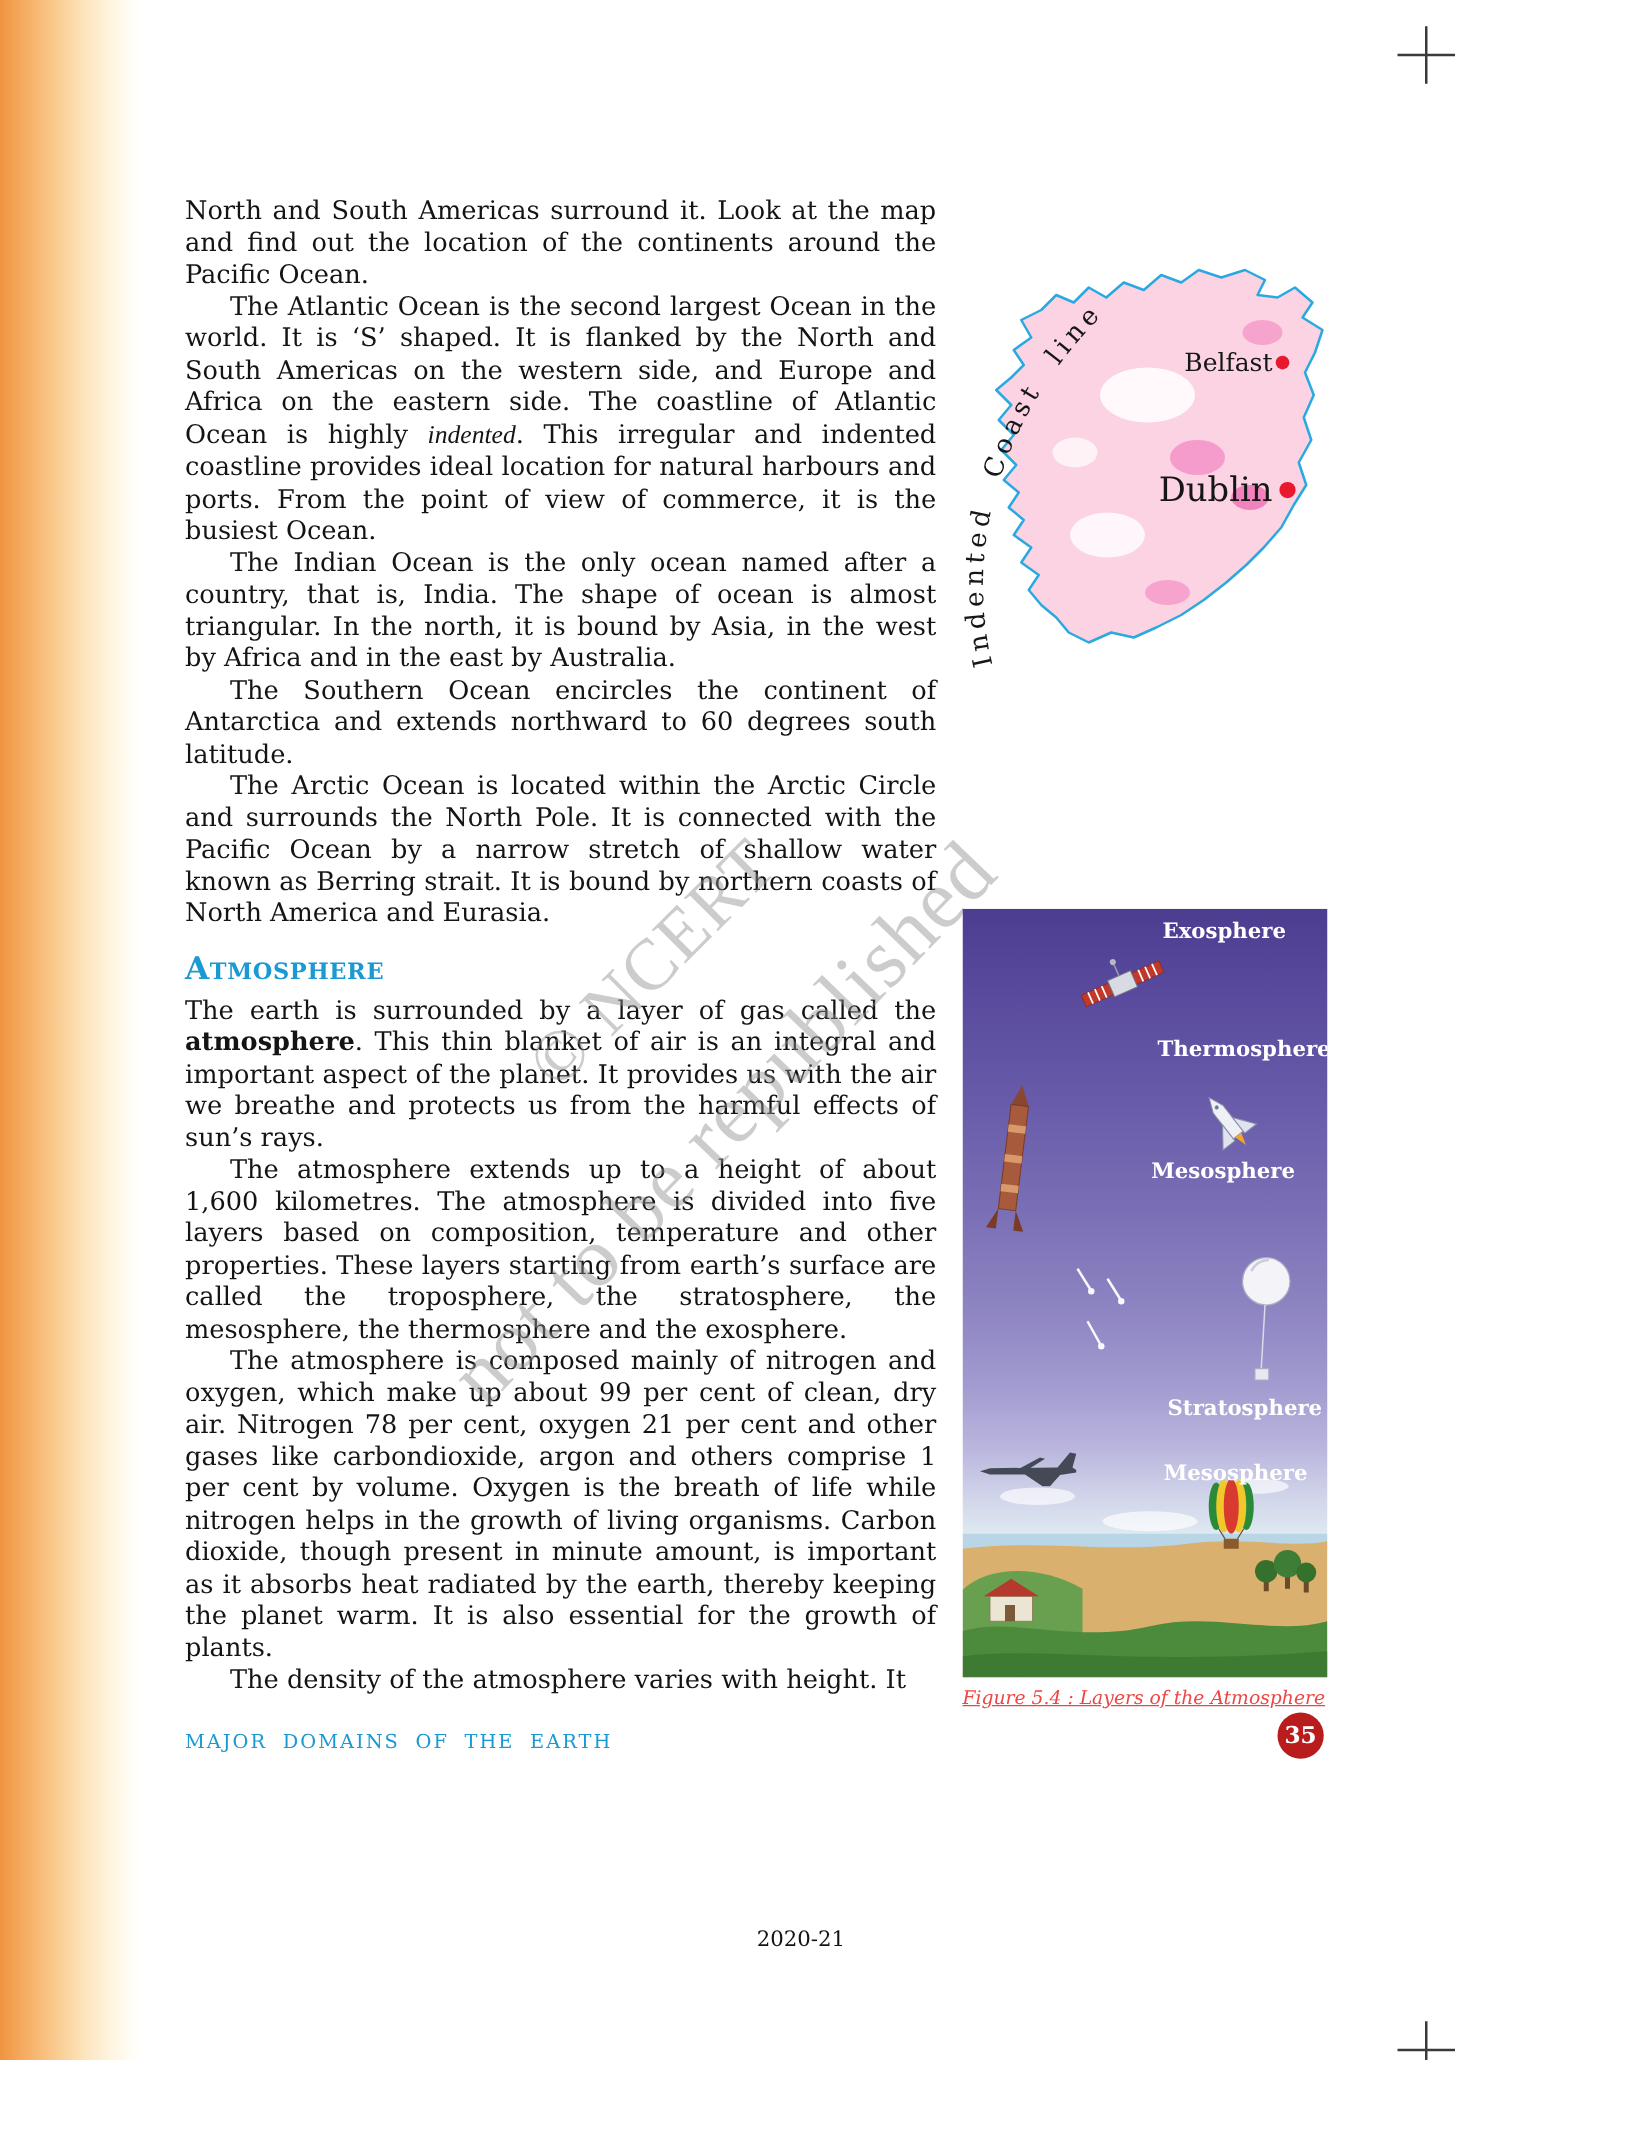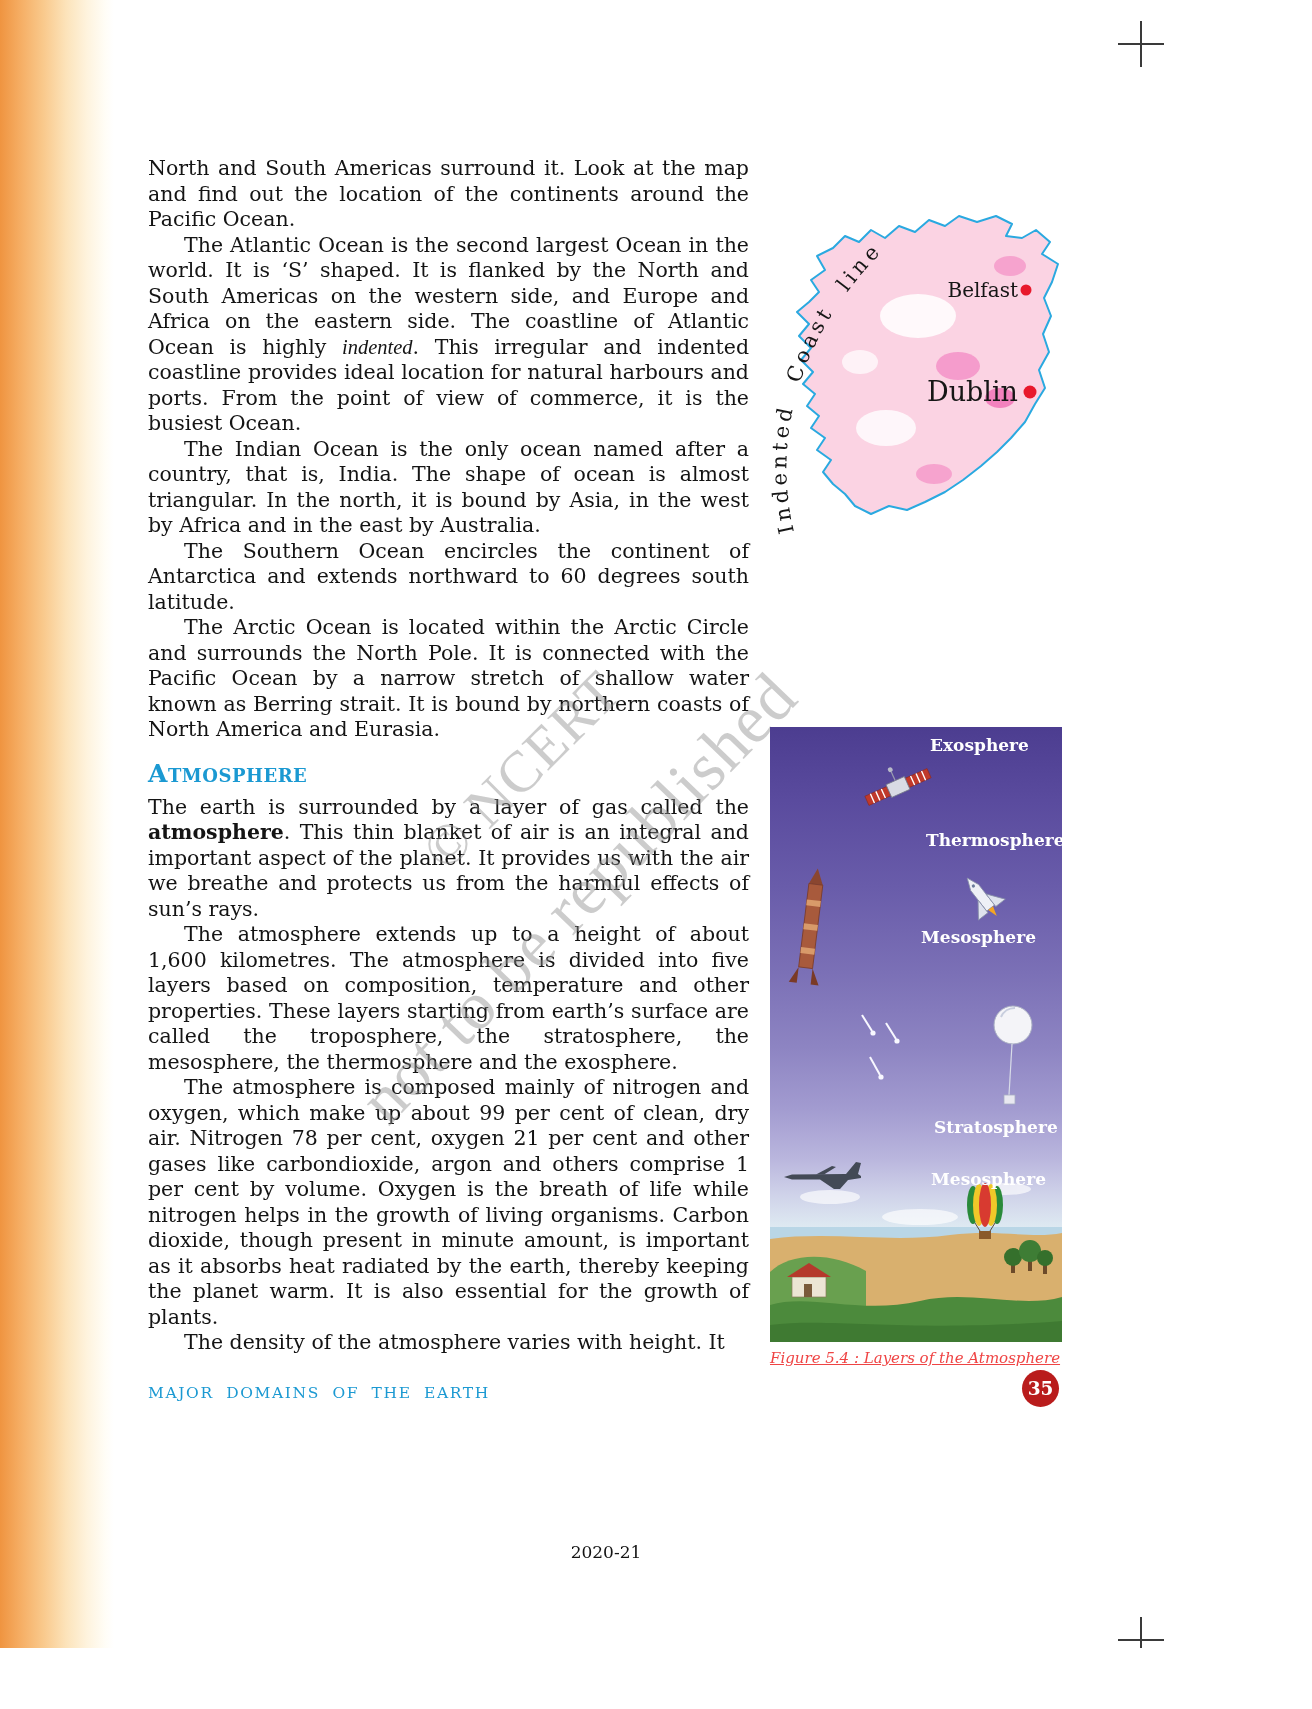--- a/index.html
+++ b/index.html
@@ -111,21 +111,21 @@
   }
   .page-badge {
     position: absolute; left: 1022px; top: 1370px;
     width: 37px; height: 37px; border-radius: 50%;
     background: #b91c1c; color: #ffffff;
     display: flex; align-items: center; justify-content: center;
     font-size: 18.5px; font-weight: bold; z-index: 20;
   }
   .year-mark {
     position: absolute; left: 536px; top: 1542px; width: 140px;
-    text-align: center; font-size: 17px; color: #141414; z-index: 20;
+    text-align: right; font-size: 17px; color: #141414; z-index: 20;
   }
 </style>
 </head>
 <body>
 
 <div class="page">
 
   <div class="left-strip"></div>
 
   <div class="crop crop-tr-h"></div>

